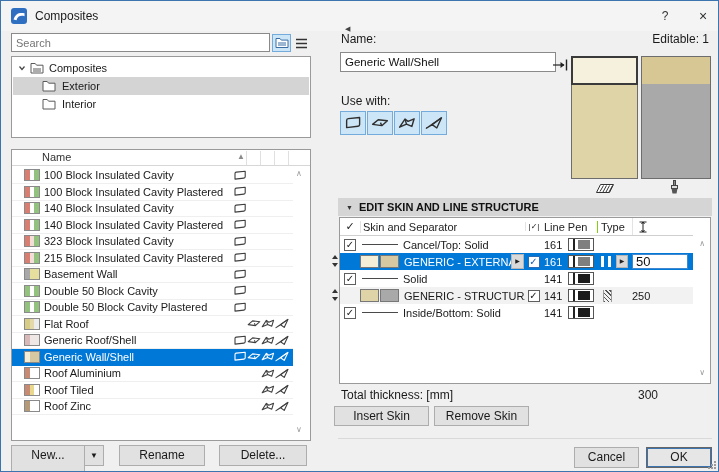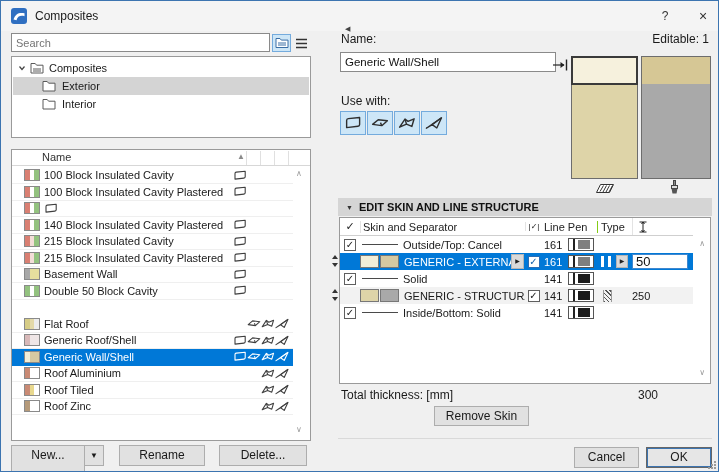--- a/index.html
+++ b/index.html
@@ -195,20 +195,21 @@
             <span class="icell"></span>
             <span class="icell"></span>
           </span>
         </div>
         <div class="lrow" style="top: 33px;">
           <span class="thumb">
             <i style="background: rgb(217, 127, 114);"></i>
             <i style="background: rgb(255, 255, 255);"></i>
             <i style="background: rgb(147, 194, 127);"></i>
           </span>
+          <span class="lname">140 Block Insulated Cavity</span>
           <span class="licons">
             <span class="icell">
               <svg viewBox="0 0 14 11" width="14" height="11">
                 <g fill="none" stroke="#3f3f3f" stroke-width="1.1" stroke-linejoin="round">
                   <path d="M2 3.5 C2 2.7 2.5 2.2 3.3 2.1 L12.2 1.2 L12.2 6.7 C12.2 7.5 11.7 8 10.9 8.1 L2 9.1 Z"></path>
                 </g>
               </svg>
             </span>
             <span class="icell"></span>
             <span class="icell"></span>
@@ -234,21 +235,21 @@
             <span class="icell"></span>
             <span class="icell"></span>
           </span>
         </div>
         <div class="lrow" style="top: 66px;">
           <span class="thumb">
             <i style="background: rgb(217, 127, 114);"></i>
             <i style="background: rgb(243, 221, 216);"></i>
             <i style="background: rgb(147, 194, 127);"></i>
           </span>
-          <span class="lname">215 Block Insulated Cavity</span>
+          <span class="lname">323 Block Insulated Cavity</span>
           <span class="licons">
             <span class="icell">
               <svg viewBox="0 0 14 11" width="14" height="11">
                 <g fill="none" stroke="#3f3f3f" stroke-width="1.1" stroke-linejoin="round">
                   <path d="M2 3.5 C2 2.7 2.5 2.2 3.3 2.1 L12.2 1.2 L12.2 6.7 C12.2 7.5 11.7 8 10.9 8.1 L2 9.1 Z"></path>
                 </g>
               </svg>
             </span>
             <span class="icell"></span>
             <span class="icell"></span>
@@ -295,20 +296,40 @@
             <span class="icell"></span>
           </span>
         </div>
         <div class="lrow" style="top: 115.5px;">
           <span class="thumb">
             <i style="background: rgb(147, 194, 127);"></i>
             <i style="background: rgb(255, 255, 255);"></i>
             <i style="background: rgb(147, 194, 127);"></i>
           </span>
           <span class="lname">Double 50 Block Cavity</span>
+          <span class="licons">
+            <span class="icell">
+              <svg viewBox="0 0 14 11" width="14" height="11">
+                <g fill="none" stroke="#3f3f3f" stroke-width="1.1" stroke-linejoin="round">
+                  <path d="M2 3.5 C2 2.7 2.5 2.2 3.3 2.1 L12.2 1.2 L12.2 6.7 C12.2 7.5 11.7 8 10.9 8.1 L2 9.1 Z"></path>
+                </g>
+              </svg>
+            </span>
+            <span class="icell"></span>
+            <span class="icell"></span>
+            <span class="icell"></span>
+          </span>
+        </div>
+        <div class="lrow" style="top: 132px;">
+          <span class="thumb">
+            <i style="background: rgb(147, 194, 127);"></i>
+            <i style="background: rgb(255, 255, 255);"></i>
+            <i style="background: rgb(147, 194, 127);"></i>
+          </span>
+          <span class="lname">Double 50 Block Cavity Plastered</span>
           <span class="licons">
             <span class="icell">
               <svg viewBox="0 0 14 11" width="14" height="11">
                 <g fill="none" stroke="#3f3f3f" stroke-width="1.1" stroke-linejoin="round">
                   <path d="M2 3.5 C2 2.7 2.5 2.2 3.3 2.1 L12.2 1.2 L12.2 6.7 C12.2 7.5 11.7 8 10.9 8.1 L2 9.1 Z"></path>
                 </g>
               </svg>
             </span>
             <span class="icell"></span>
             <span class="icell"></span>
@@ -610,21 +631,21 @@
         </svg>
       </span>
     </div>
     <div id="skin-rows">
         <div class="skrow" style="top: 18px;">
           <span class="c-cb">
             <span class="cb">✓</span>
           </span>
           <span class="c-name">
             <span class="sline"></span>
-            <span class="">Outside/Top: Cancel</span>
+            <span class="">Cancel/Top: Solid</span>
           </span>
           <span class="c-ccb"></span>
           <span class="c-pen">161</span>
           <span class="c-pbox">
             <span class="penbox">
               <i class="pl"></i>
               <i class="pc" style="background: rgb(127, 127, 127);"></i>
             </span>
           </span>
           <span class="c-type"></span>
@@ -730,19 +751,20 @@
       <i class="up"></i>
       <i class="dn"></i>
     </div>
   <div class="abs handle" style="top:288px;">
       <i class="up"></i>
       <i class="dn"></i>
     </div>
 
   <span class="abs label" style="left:340px;top:387px;">Total thickness: [mm]</span>
   <span class="abs label" style="left:637px;top:387px;">300</span>
+  <div class="abs btn" style="left:333px;top:405px;width:95px;height:20px;">Insert Skin</div>
   <div class="abs btn" style="left:433px;top:405px;width:95px;height:20px;">Remove Skin</div>
 
   <div class="abs hline" style="left:337px;top:437px;width:374px;"></div>
   <div class="abs btn" style="left:573px;top:446px;width:65px;height:21px;">Cancel</div>
   <div class="abs btn default" style="left:645px;top:446px;width:66px;height:21px;">OK</div>
   <div class="abs grip"></div>
 </div>
 
 </body></html>

